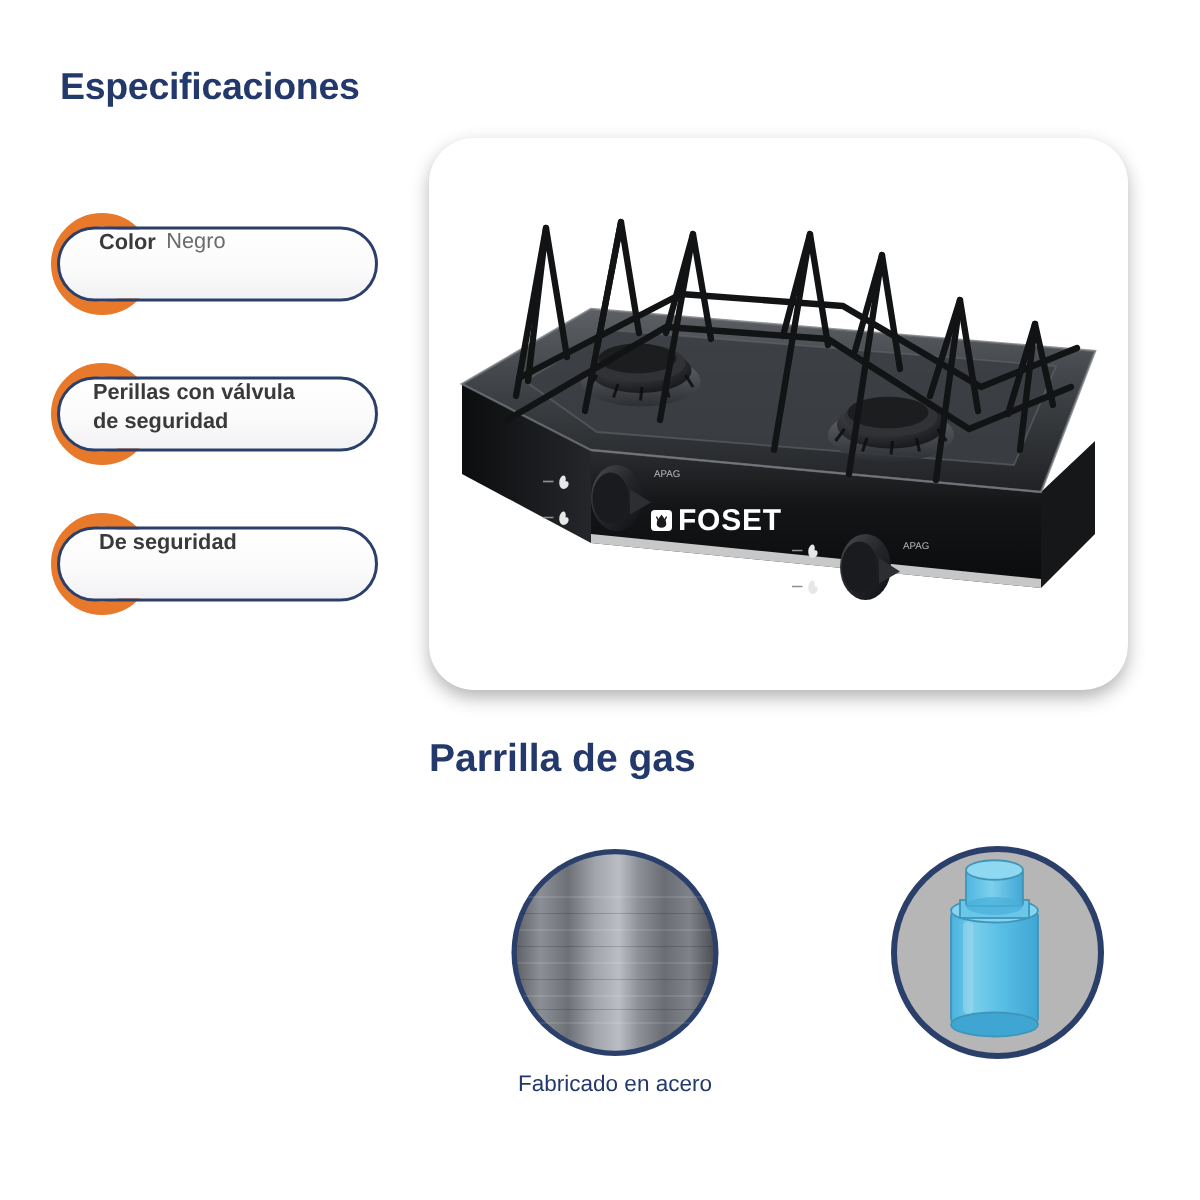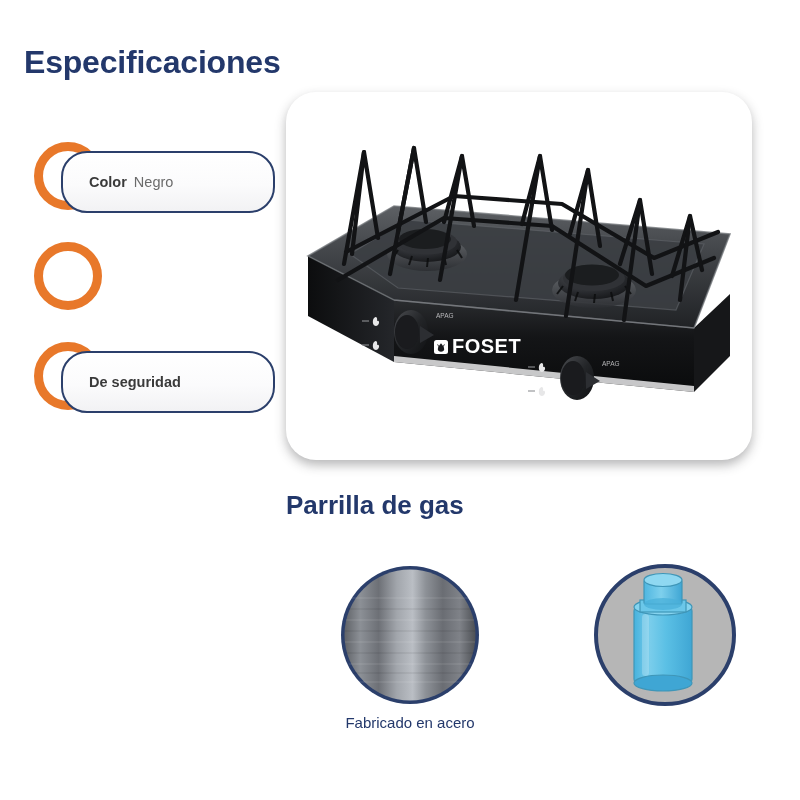--- a/index.html
+++ b/index.html
@@ -11,23 +11,23 @@
     height: 800px;
     background: #ffffff;
     font-family: "Liberation Sans", sans-serif;
     overflow: hidden;
     position: relative;
   }
 
   
   #page-title {
     position: absolute;
-    left: 24px;
+    left: 40px;
     top: 44px;
-    font-size: 32px;
+    font-size: 25px;
     font-weight: bold;
     color: #23386b;
     letter-spacing: -0.2px;
   }
 
   
   .spec-list {
     position: absolute;
     left: 34px;
     top: 140px;
@@ -44,31 +44,30 @@
     top: 2px;
     width: 68px;
     height: 68px;
     border-radius: 50%;
     border: 9px solid #e8782a;
     box-sizing: border-box;
     z-index: 1;
   }
   .spec-pill {
     position: absolute;
-    left: 27px;
+    left: 4px;
     top: 11px;
     width: 214px;
-    height: 62px;
+    height: 50px;
     box-sizing: border-box;
     border: 2.2px solid #2b3f6b;
     border-radius: 26px;
     background: linear-gradient(180deg, #ffffff 0%, #fbfbfc 55%, #f2f2f4 100%);
     z-index: 2;
     display: flex;
-    align-items: center;
     padding-left: 26px;
     padding-right: 10px;
   }
   .spec-pill.two-line {
     padding-left: 22px;
   }
   .pill-text {
     font-size: 14.5px;
     font-weight: bold;
     color: #3a3a3a;
@@ -151,20 +150,26 @@
   <div class="spec-item">
     <div class="spec-ring"></div>
     <div class="spec-pill">
       <span class="pill-text">Color</span>
       <span class="pill-value">Negro</span>
     </div>
   </div>
 
   <div class="spec-item">
     <div class="spec-ring"></div>
+    <div class="spec-pill two-line">
+      <span class="pill-text">
+        <span>Perillas con válvula</span><br>
+        <span>de seguridad</span>
+      </span>
+    </div>
   </div>
 
   <div class="spec-item">
     <div class="spec-ring"></div>
     <div class="spec-pill">
       <span class="pill-text">De seguridad</span>
     </div>
   </div>
 
 </div>

